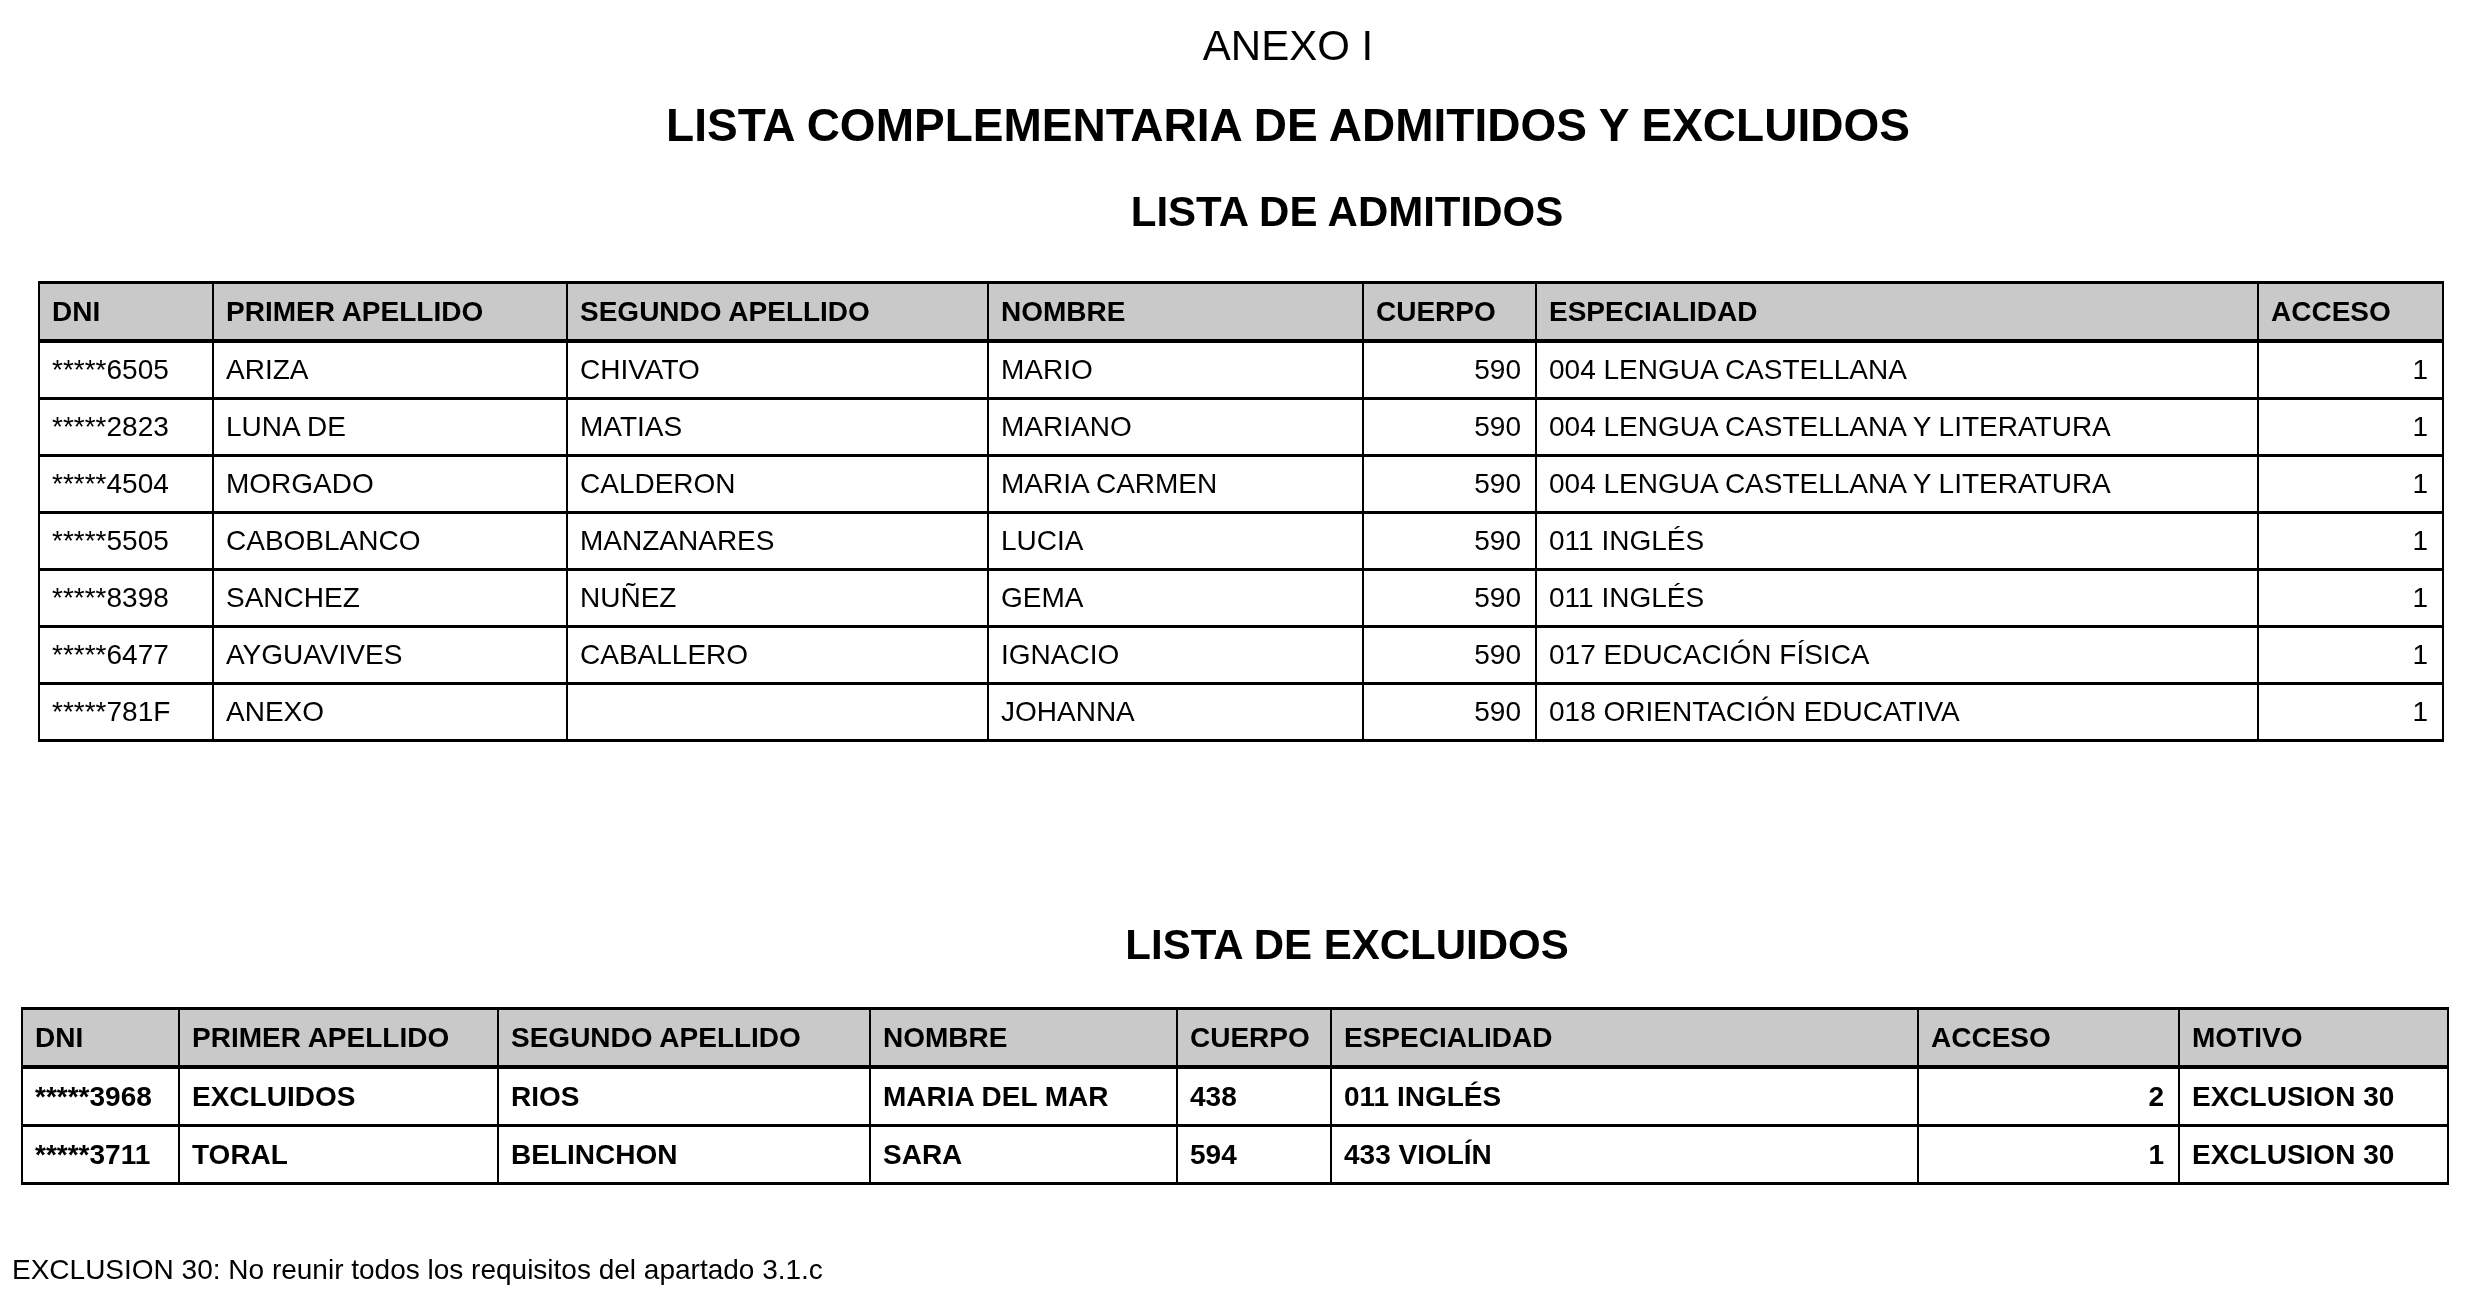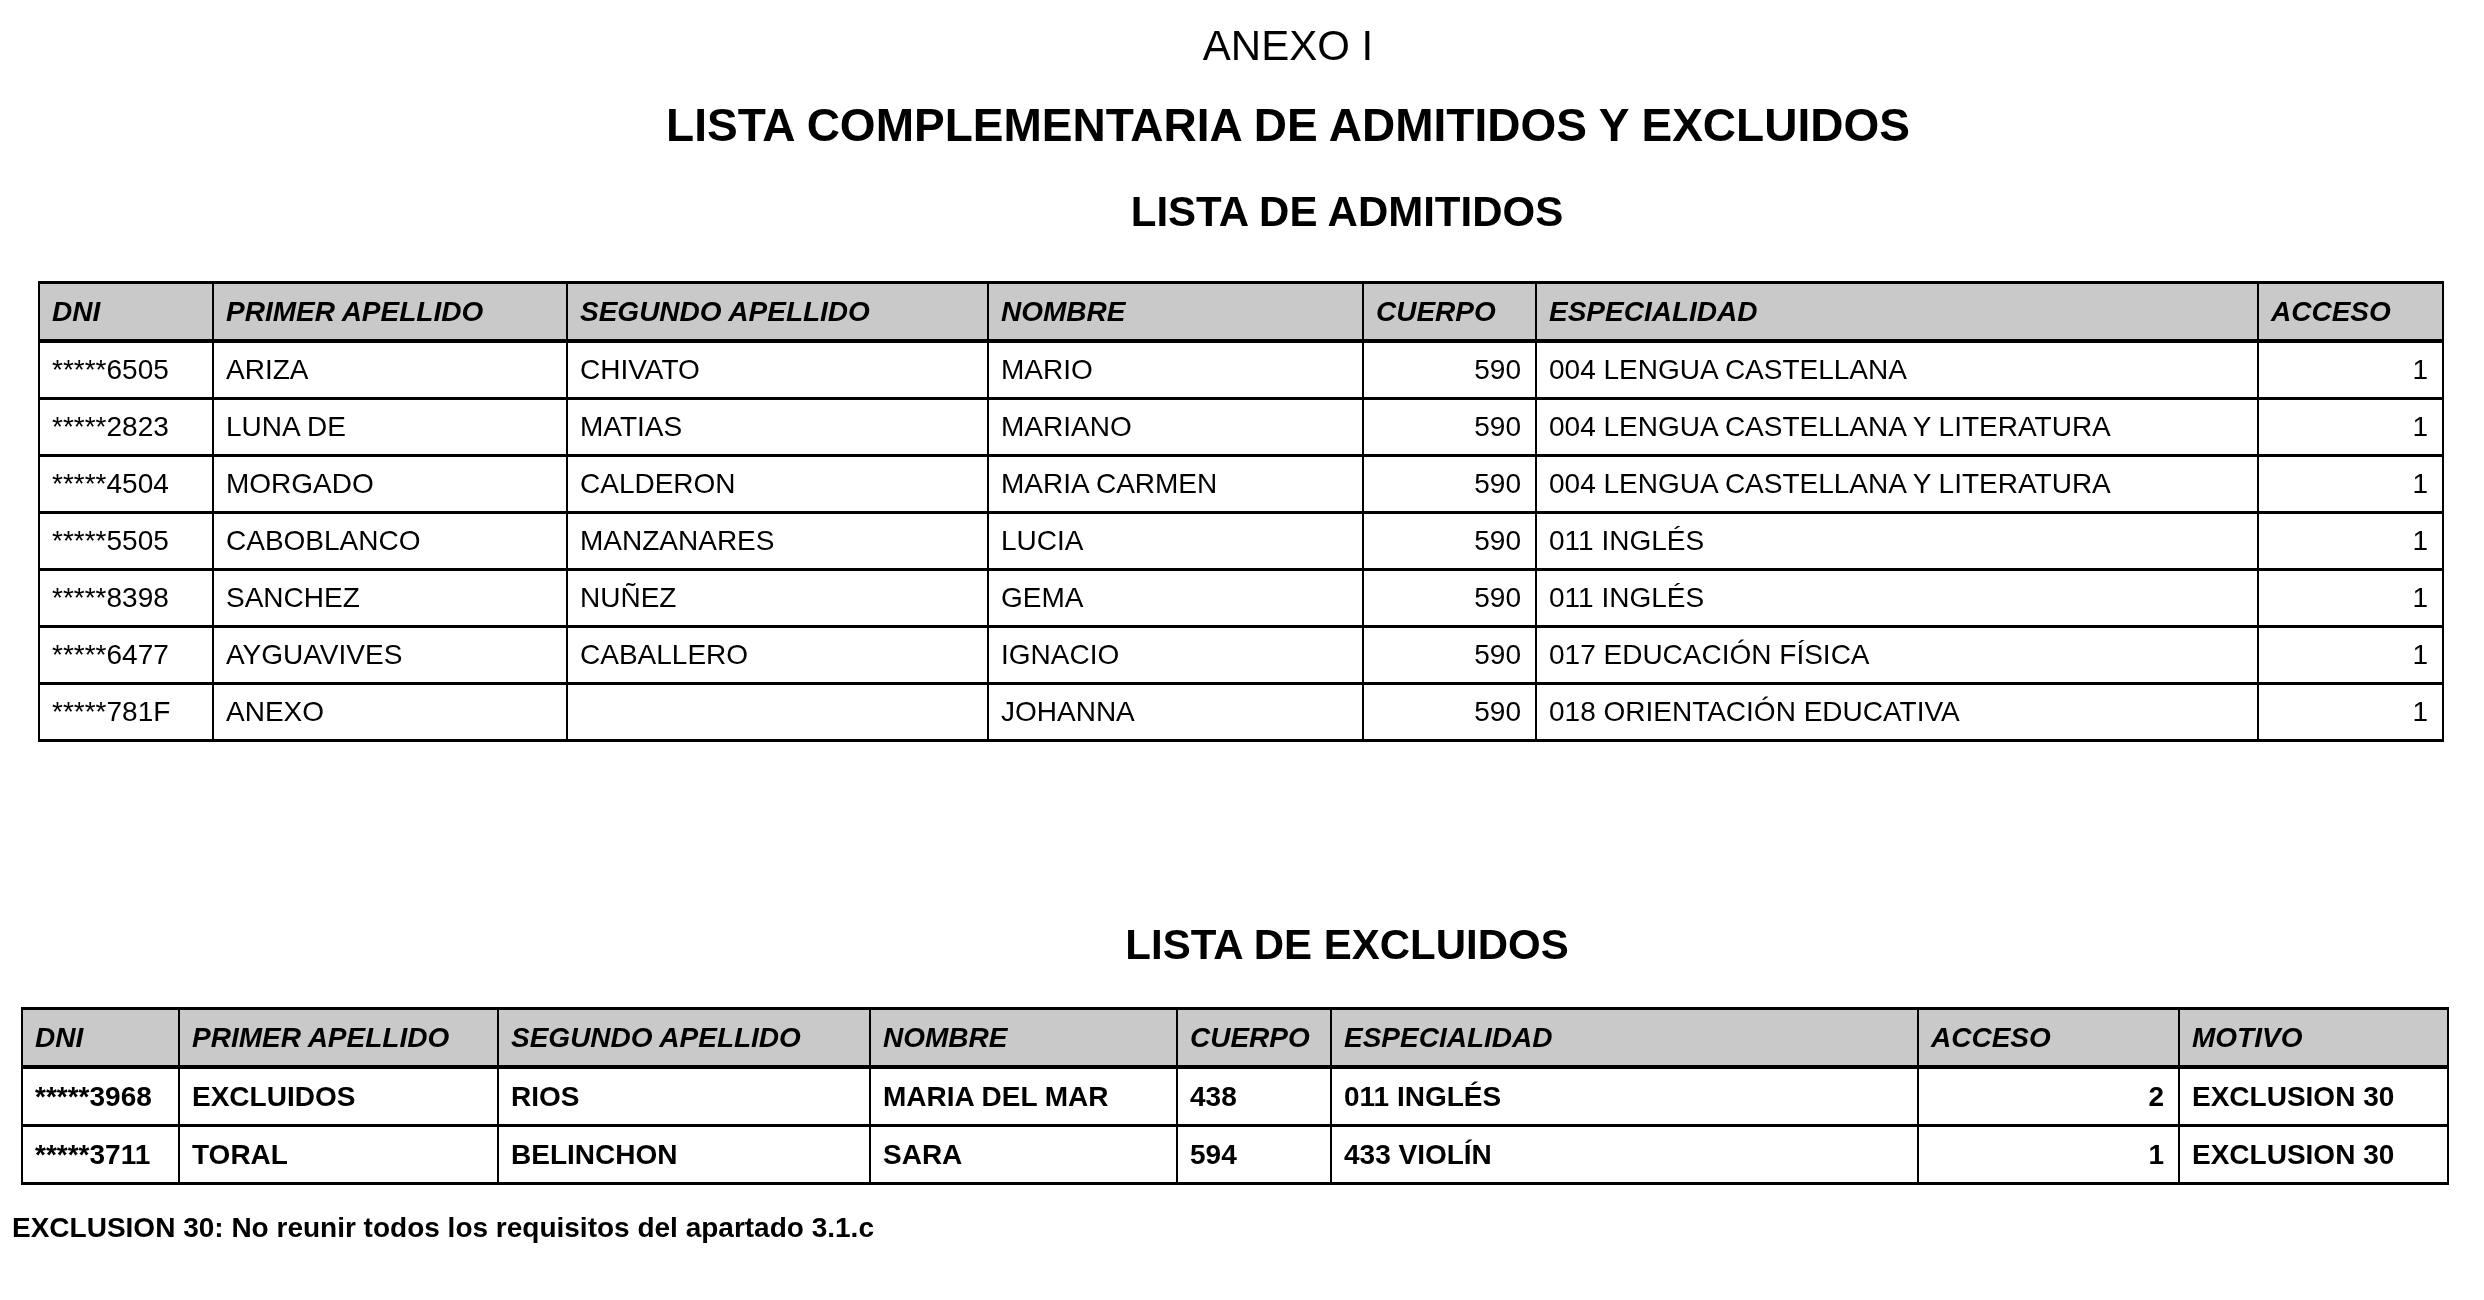--- a/index.html
+++ b/index.html
@@ -71,36 +71,34 @@
     overflow: hidden;
     white-space: nowrap;
     vertical-align: middle;
   }
   th {
     background: #c9c9c9;
     font-weight: bold;
     text-align: left;
     height: 55px;
     border-bottom-width: 4px;
-    font-style: italic;
   }
   #admitted-table td { height: 54px; }
   #excluded-table td { height: 55px; font-weight: bold; }
   
   #admitted-table td:nth-child(5),
   #admitted-table td:nth-child(7) { text-align: right; }
   
   #excluded-table td:nth-child(7) { text-align: right; }
   #footer-note {
     position: absolute;
     left: 12px;
-    top: 1212px;
+    top: 1254px;
     font-size: 28px;
     white-space: nowrap;
-    font-weight: bold;
   }
 </style>
 </head>
 <body>
 
 <div id="page">
 
   <div id="anexo-title" class="title-line">ANEXO I</div>
 
   <div id="doc-subtitle" class="title-line">LISTA COMPLEMENTARIA DE ADMITIDOS Y EXCLUIDOS</div>

